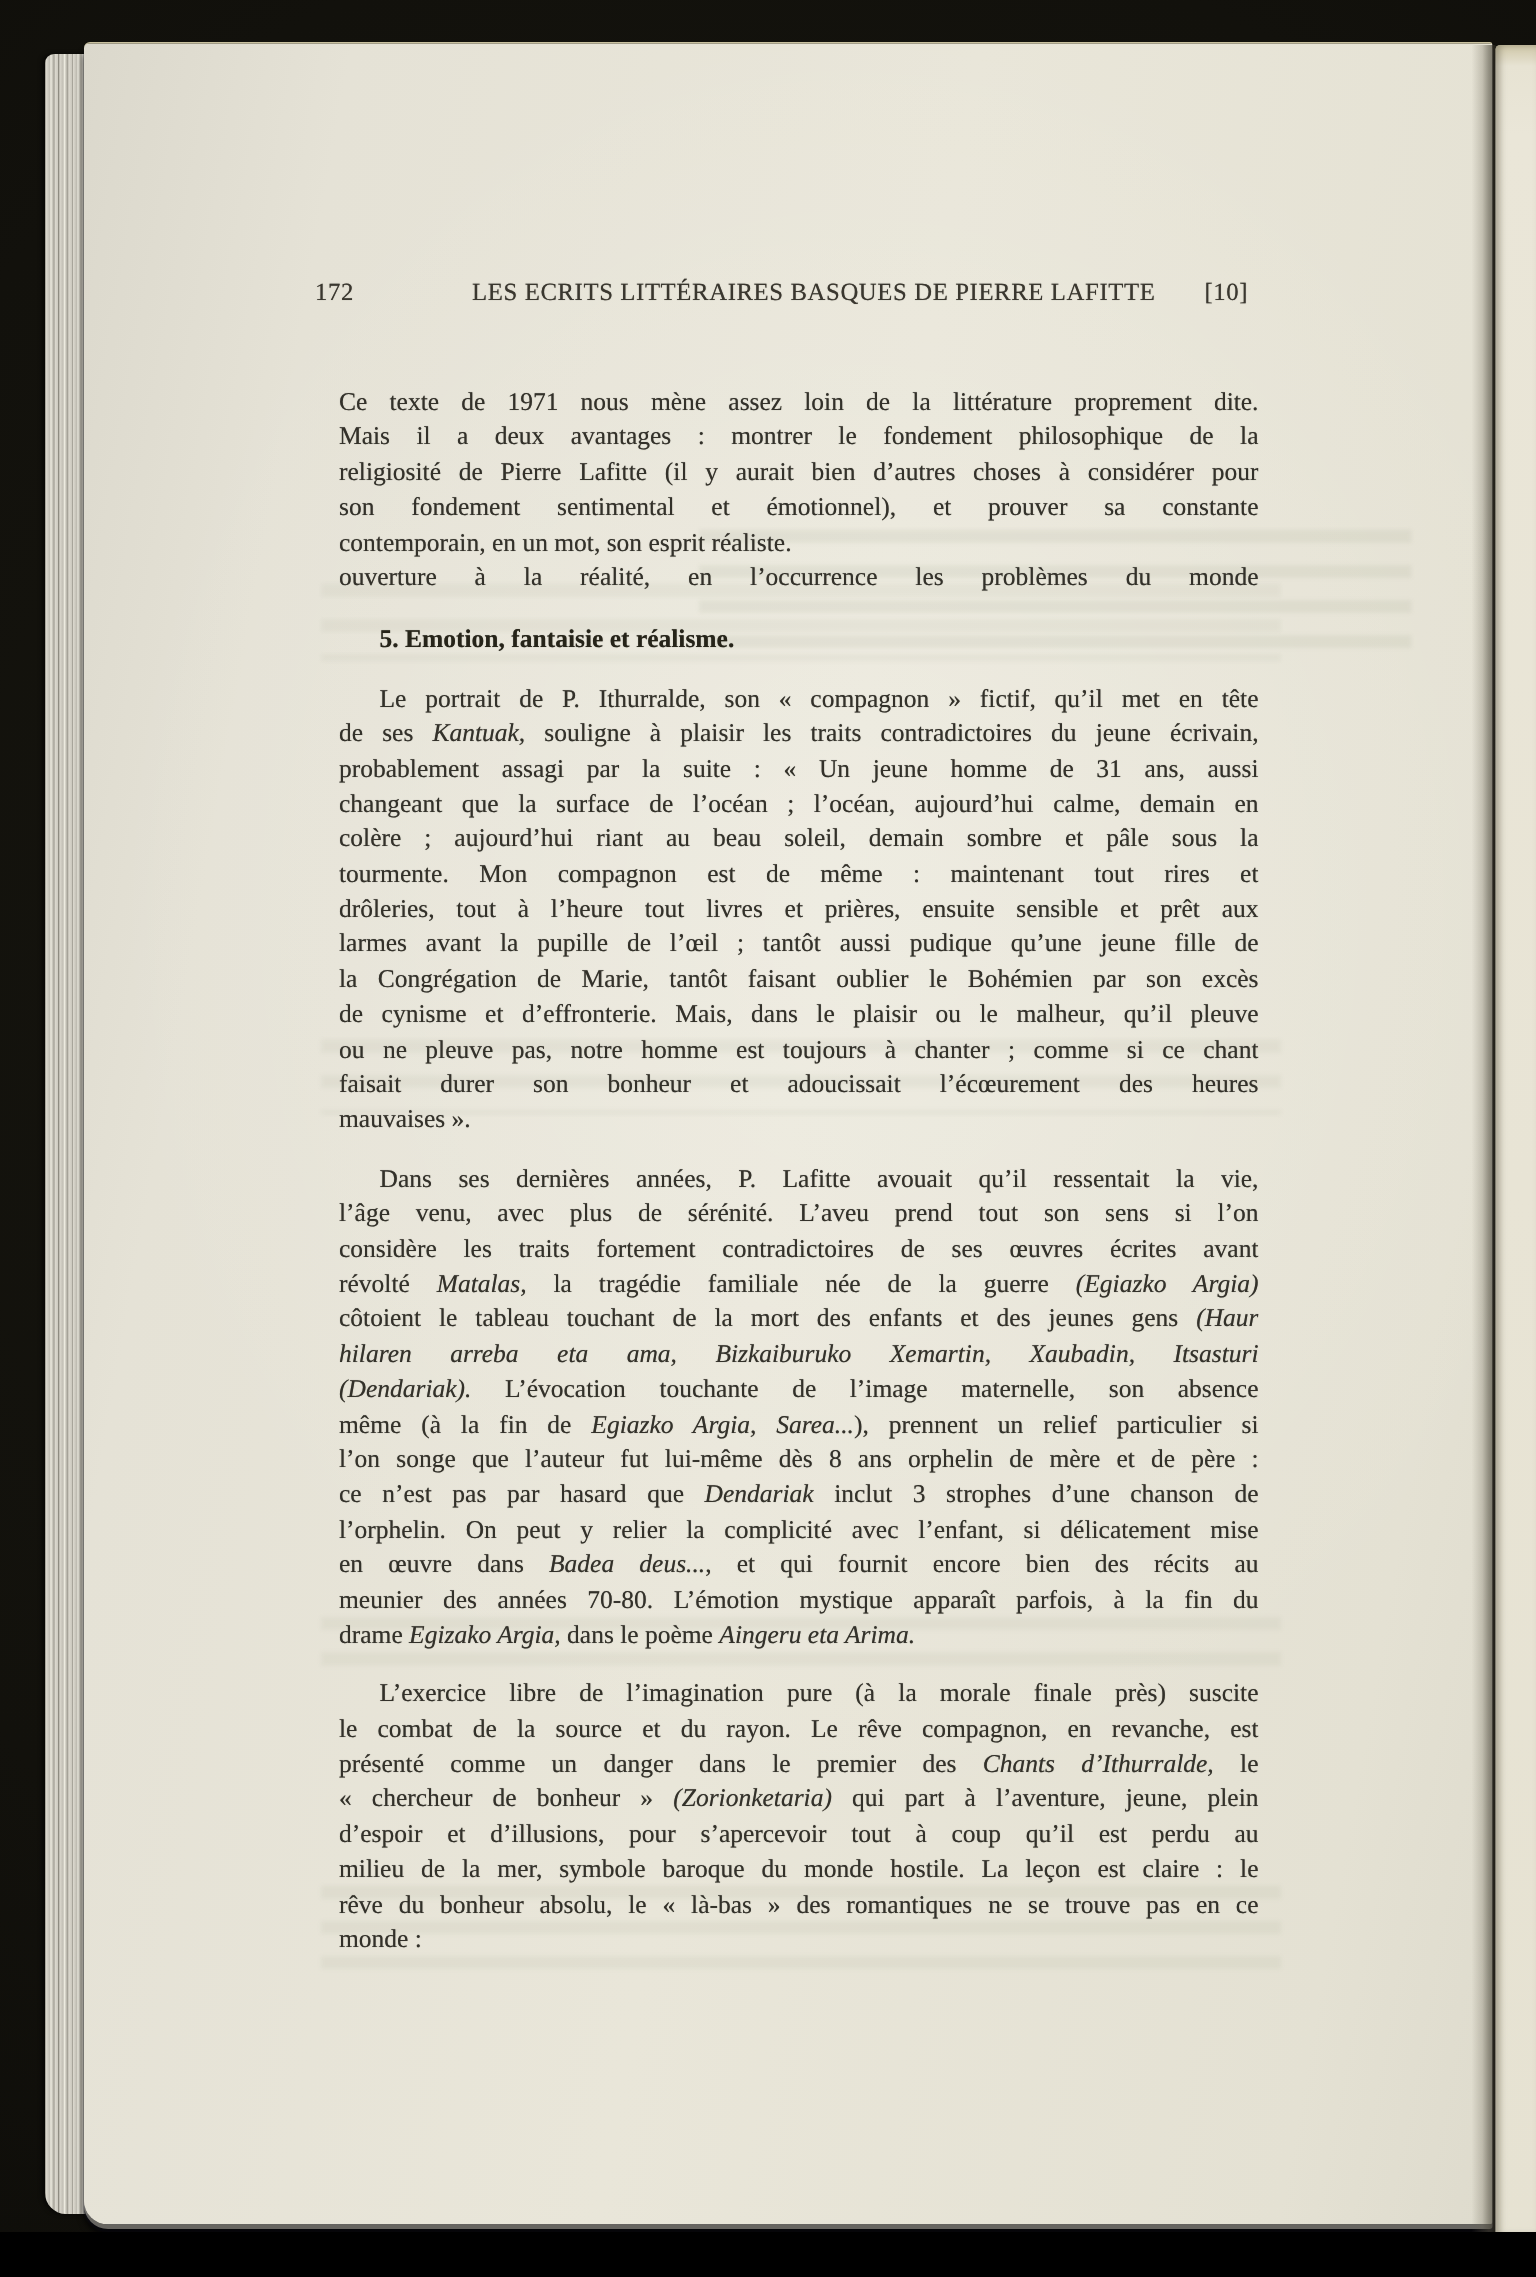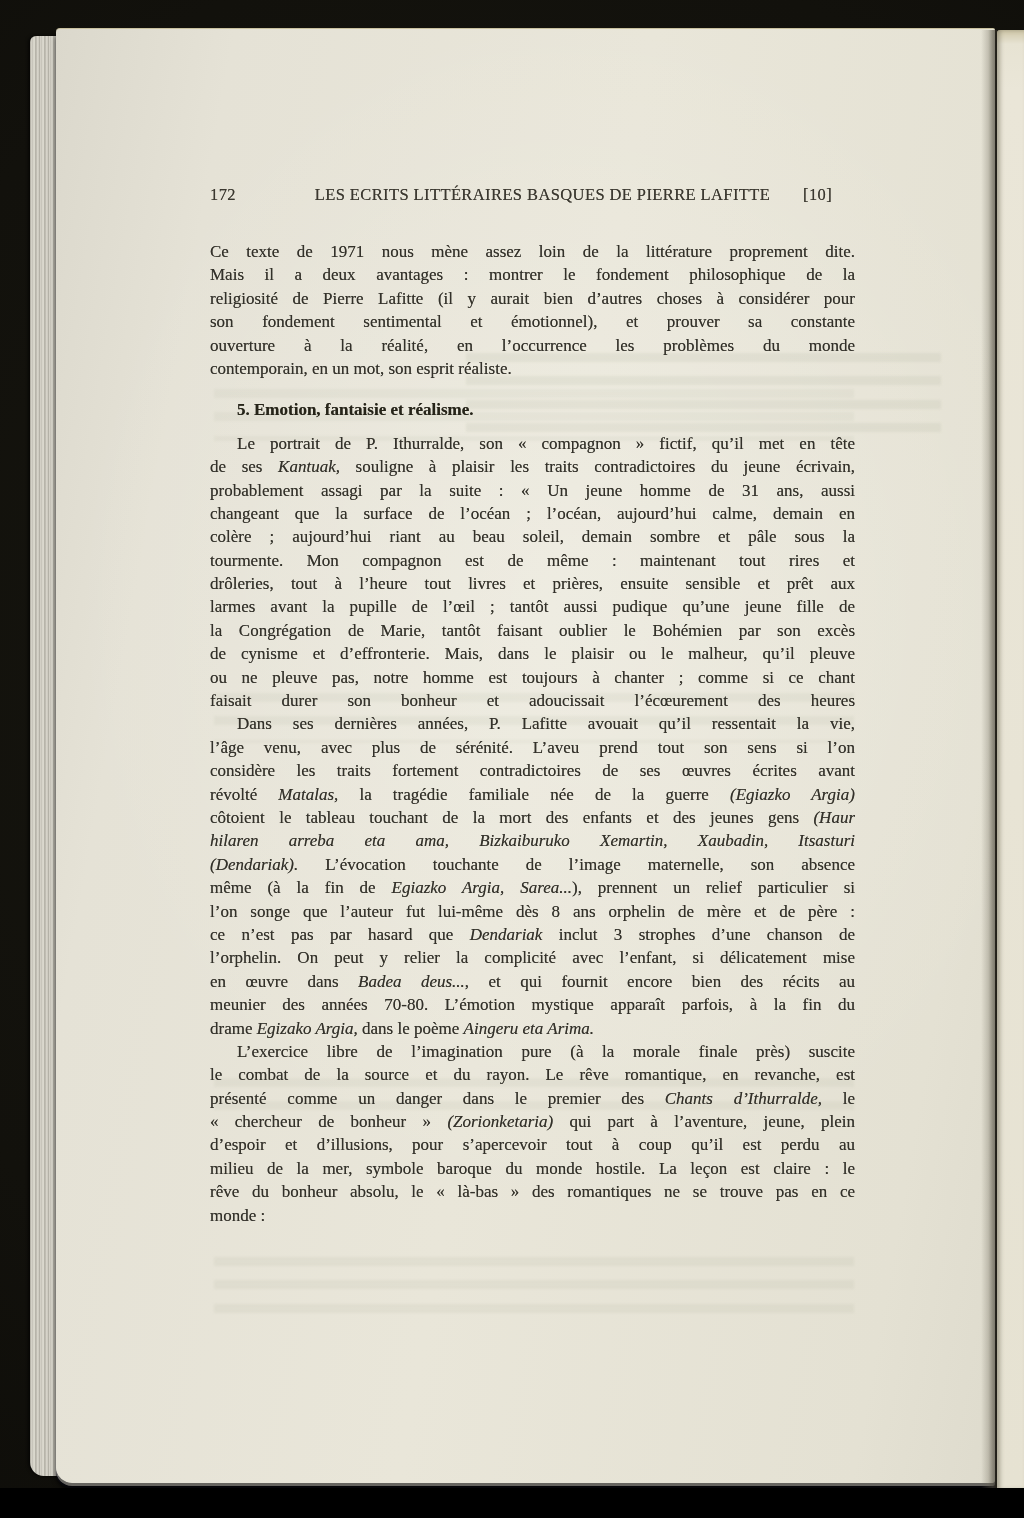--- a/index.html
+++ b/index.html
@@ -74,21 +74,21 @@
   
   .textblock {
     position: absolute;
     left: 154px; top: 211px;
     width: 645px;
     font-size: 17px;
     line-height: 23.4px;
     color: #33312a;
     text-shadow: 0 0 0.5px rgba(51,49,42,0.65);
   }
-  .para { margin: 0; }
+  .para { margin: 16px; }
   .para.heading {
     font-weight: bold;
     color: #262419;
     margin-top: 18px;
     margin-bottom: 10px;
   }
   .line {
     height: 23.4px;
     overflow: hidden;
     text-align: justify;
@@ -132,59 +132,60 @@
       <span class="title">LES ECRITS LITTÉRAIRES BASQUES DE PIERRE LAFITTE</span>
       <span class="ref">[10]</span>
     </div>
 
     <div class="textblock">
         <div class="para">
           <div class="line"><span>Ce texte de 1971 nous mène assez loin de la littérature proprement dite.</span></div>
           <div class="line"><span>Mais il a deux avantages : montrer le fondement philosophique de la</span></div>
           <div class="line"><span>religiosité de Pierre Lafitte (il y aurait bien d’autres choses à considérer pour</span></div>
           <div class="line"><span>son fondement sentimental et émotionnel), et prouver sa constante</span></div>
+          <div class="line last"><span>contemporain, en un mot, son esprit réaliste.</span></div>
           <div class="line"><span>ouverture à la réalité, en l’occurrence les problèmes du monde</span></div>
-          <div class="line last"><span>contemporain, en un mot, son esprit réaliste.</span></div>
         </div>
         <div class="para heading">
           <div class="line last indent"><span>5. Emotion, fantaisie et réalisme.</span></div>
         </div>
         <div class="para">
           <div class="line indent"><span>Le portrait de P. Ithurralde, son « compagnon » fictif, qu’il met en tête</span></div>
           <div class="line"><span>de ses </span><i>Kantuak,</i><span> souligne à plaisir les traits contradictoires du jeune écrivain,</span></div>
           <div class="line"><span>probablement assagi par la suite : « Un jeune homme de 31 ans, aussi</span></div>
           <div class="line"><span>changeant que la surface de l’océan ; l’océan, aujourd’hui calme, demain en</span></div>
           <div class="line"><span>colère ; aujourd’hui riant au beau soleil, demain sombre et pâle sous la</span></div>
           <div class="line"><span>tourmente. Mon compagnon est de même : maintenant tout rires et</span></div>
           <div class="line"><span>drôleries, tout à l’heure tout livres et prières, ensuite sensible et prêt aux</span></div>
           <div class="line"><span>larmes avant la pupille de l’œil ; tantôt aussi pudique qu’une jeune fille de</span></div>
           <div class="line"><span>la Congrégation de Marie, tantôt faisant oublier le Bohémien par son excès</span></div>
           <div class="line"><span>de cynisme et d’effronterie. Mais, dans le plaisir ou le malheur, qu’il pleuve</span></div>
           <div class="line"><span>ou ne pleuve pas, notre homme est toujours à chanter ; comme si ce chant</span></div>
           <div class="line"><span>faisait durer son bonheur et adoucissait l’écœurement des heures</span></div>
+          <div class="line last"><span>mauvaises ».</span></div>
         </div>
         <div class="para">
           <div class="line indent"><span>Dans ses dernières années, P. Lafitte avouait qu’il ressentait la vie,</span></div>
           <div class="line"><span>l’âge venu, avec plus de sérénité. L’aveu prend tout son sens si l’on</span></div>
           <div class="line"><span>considère les traits fortement contradictoires de ses œuvres écrites avant</span></div>
           <div class="line"><span>révolté </span><i>Matalas,</i><span> la tragédie familiale née de la guerre </span><i>(Egiazko Argia)</i></div>
           <div class="line"><span>côtoient le tableau touchant de la mort des enfants et des jeunes gens </span><i>(Haur</i></div>
           <div class="line"><i>hilaren arreba eta ama, Bizkaiburuko Xemartin, Xaubadin, Itsasturi</i></div>
           <div class="line"><i>(Dendariak).</i><span> L’évocation touchante de l’image maternelle, son absence</span></div>
           <div class="line"><span>même (à la fin de </span><i>Egiazko Argia, Sarea...</i><span>), prennent un relief particulier si</span></div>
           <div class="line"><span>l’on songe que l’auteur fut lui-même dès 8 ans orphelin de mère et de père :</span></div>
           <div class="line"><span>ce n’est pas par hasard que </span><i>Dendariak</i><span> inclut 3 strophes d’une chanson de</span></div>
           <div class="line"><span>l’orphelin. On peut y relier la complicité avec l’enfant, si délicatement mise</span></div>
           <div class="line"><span>en œuvre dans </span><i>Badea deus...</i><span>, et qui fournit encore bien des récits au</span></div>
           <div class="line"><span>meunier des années 70-80. L’émotion mystique apparaît parfois, à la fin du</span></div>
           <div class="line last"><span>drame </span><i>Egizako Argia,</i><span> dans le poème </span><i>Aingeru eta Arima.</i></div>
         </div>
         <div class="para">
           <div class="line indent"><span>L’exercice libre de l’imagination pure (à la morale finale près) suscite</span></div>
-          <div class="line"><span>le combat de la source et du rayon. Le rêve romantique, en revanche, est</span></div>
+          <div class="line"><span>le combat de la source et du rayon. Le rêve compagnon, en revanche, est</span></div>
           <div class="line"><span>présenté comme un danger dans le premier des </span><i>Chants d’Ithurralde,</i><span> le</span></div>
           <div class="line"><span>« chercheur de bonheur » </span><i>(Zorionketaria)</i><span> qui part à l’aventure, jeune, plein</span></div>
           <div class="line"><span>d’espoir et d’illusions, pour s’apercevoir tout à coup qu’il est perdu au</span></div>
           <div class="line"><span>milieu de la mer, symbole baroque du monde hostile. La leçon est claire : le</span></div>
           <div class="line"><span>rêve du bonheur absolu, le « là-bas » des romantiques ne se trouve pas en ce</span></div>
           <div class="line last"><span>monde :</span></div>
         </div>
       </div>
   </div>
 

